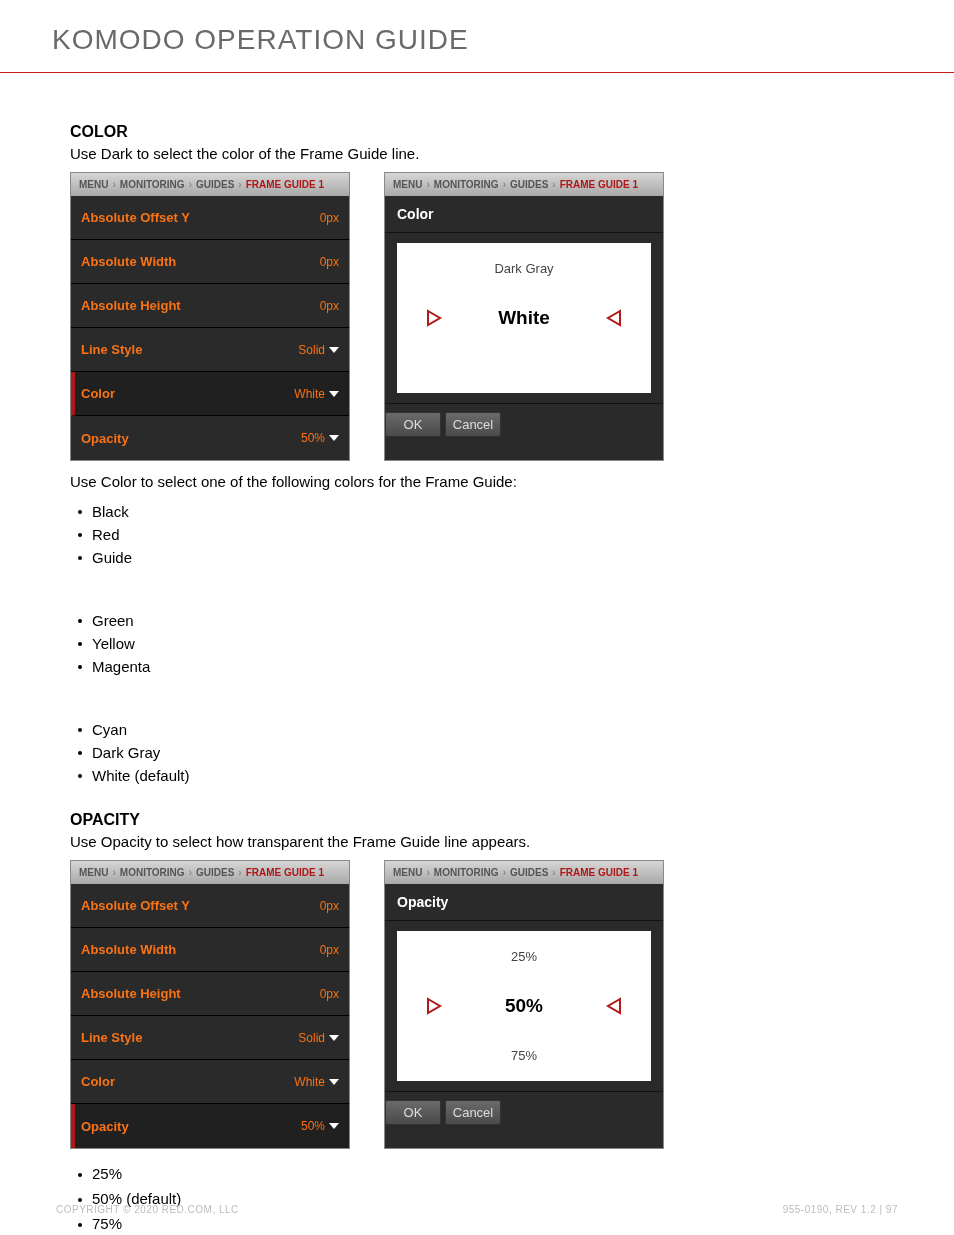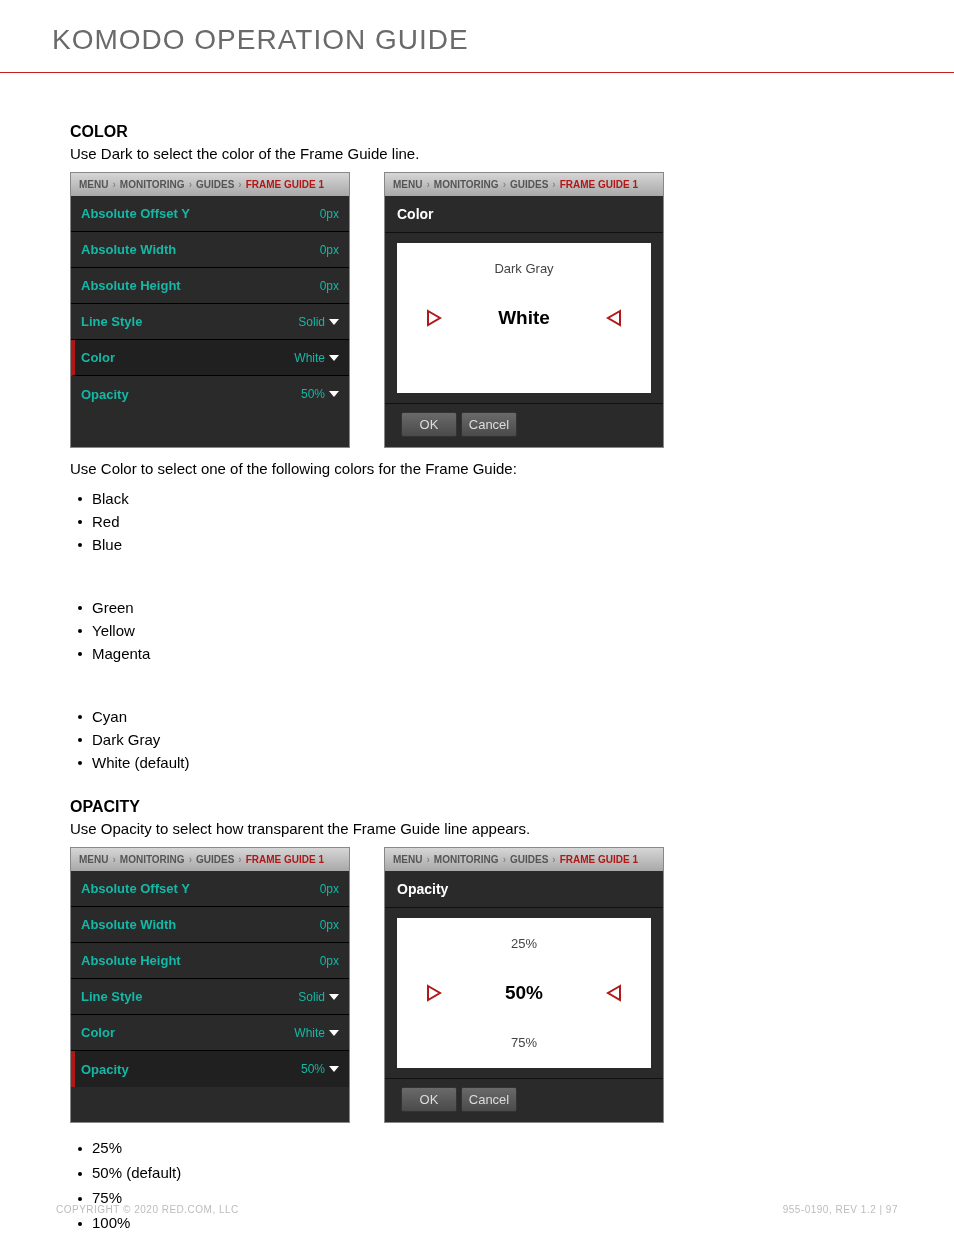--- a/index.html
+++ b/index.html
@@ -56,23 +56,23 @@
     color: #555;
   }
   .crumbs .sep { color: #888; }
   .crumbs .cur { color: #b01717; }
   .rows { }
   .row {
     display: flex;
     justify-content: space-between;
     align-items: center;
     background: #2a2a2a;
-    color: #14b8a6;
+    color: #f97316;
     padding: 0 10px;
-    height: 36px;
+    height: 44px;
     border-bottom: 1px solid #000;
     position: relative;
   }
   .row:last-child { border-bottom: none; }
   .row.active {
     background: #202020;
     border-left: 4px solid #b01717;
     padding-left: 6px;
   }
   .row .label { font-weight: bold; font-size: 13px; }
@@ -134,21 +134,21 @@
   }
   .arrow-right, .arrow-left {
     width: 18px;
     height: 18px;
     display: inline-block;
   }
   .arrow-right svg, .arrow-left svg { display: block; }
   .picker-buttons {
     display: flex;
     gap: 4px;
-    padding: 8px 8px 10px 16px;
+    padding: 8px 8px 10px 0;
     border-top: 1px solid #111;
     margin-top: 6px;
   }
   .pbtn {
     background: linear-gradient(#6a6a6a,#4a4a4a);
     color: #ddd;
     font-size: 13px;
     padding: 4px 0;
     width: 56px;
     text-align: center;
@@ -313,21 +313,21 @@
         <div class="pbtn">Cancel</div>
       </div>
     </div>
   </div>
 
   <div class="section-note">Use Color to select one of the following colors for the Frame Guide:</div>
   <div class="col-lists">
     <ul>
       <li>Black</li>
       <li>Red</li>
-      <li>Blue</li>
+      <li>Guide</li>
     </ul>
     <ul>
       <li>Green</li>
       <li>Yellow</li>
       <li>Magenta</li>
     </ul>
     <ul>
       <li>Cyan</li>
       <li>Dark Gray</li>
       <li>White (default)</li>

